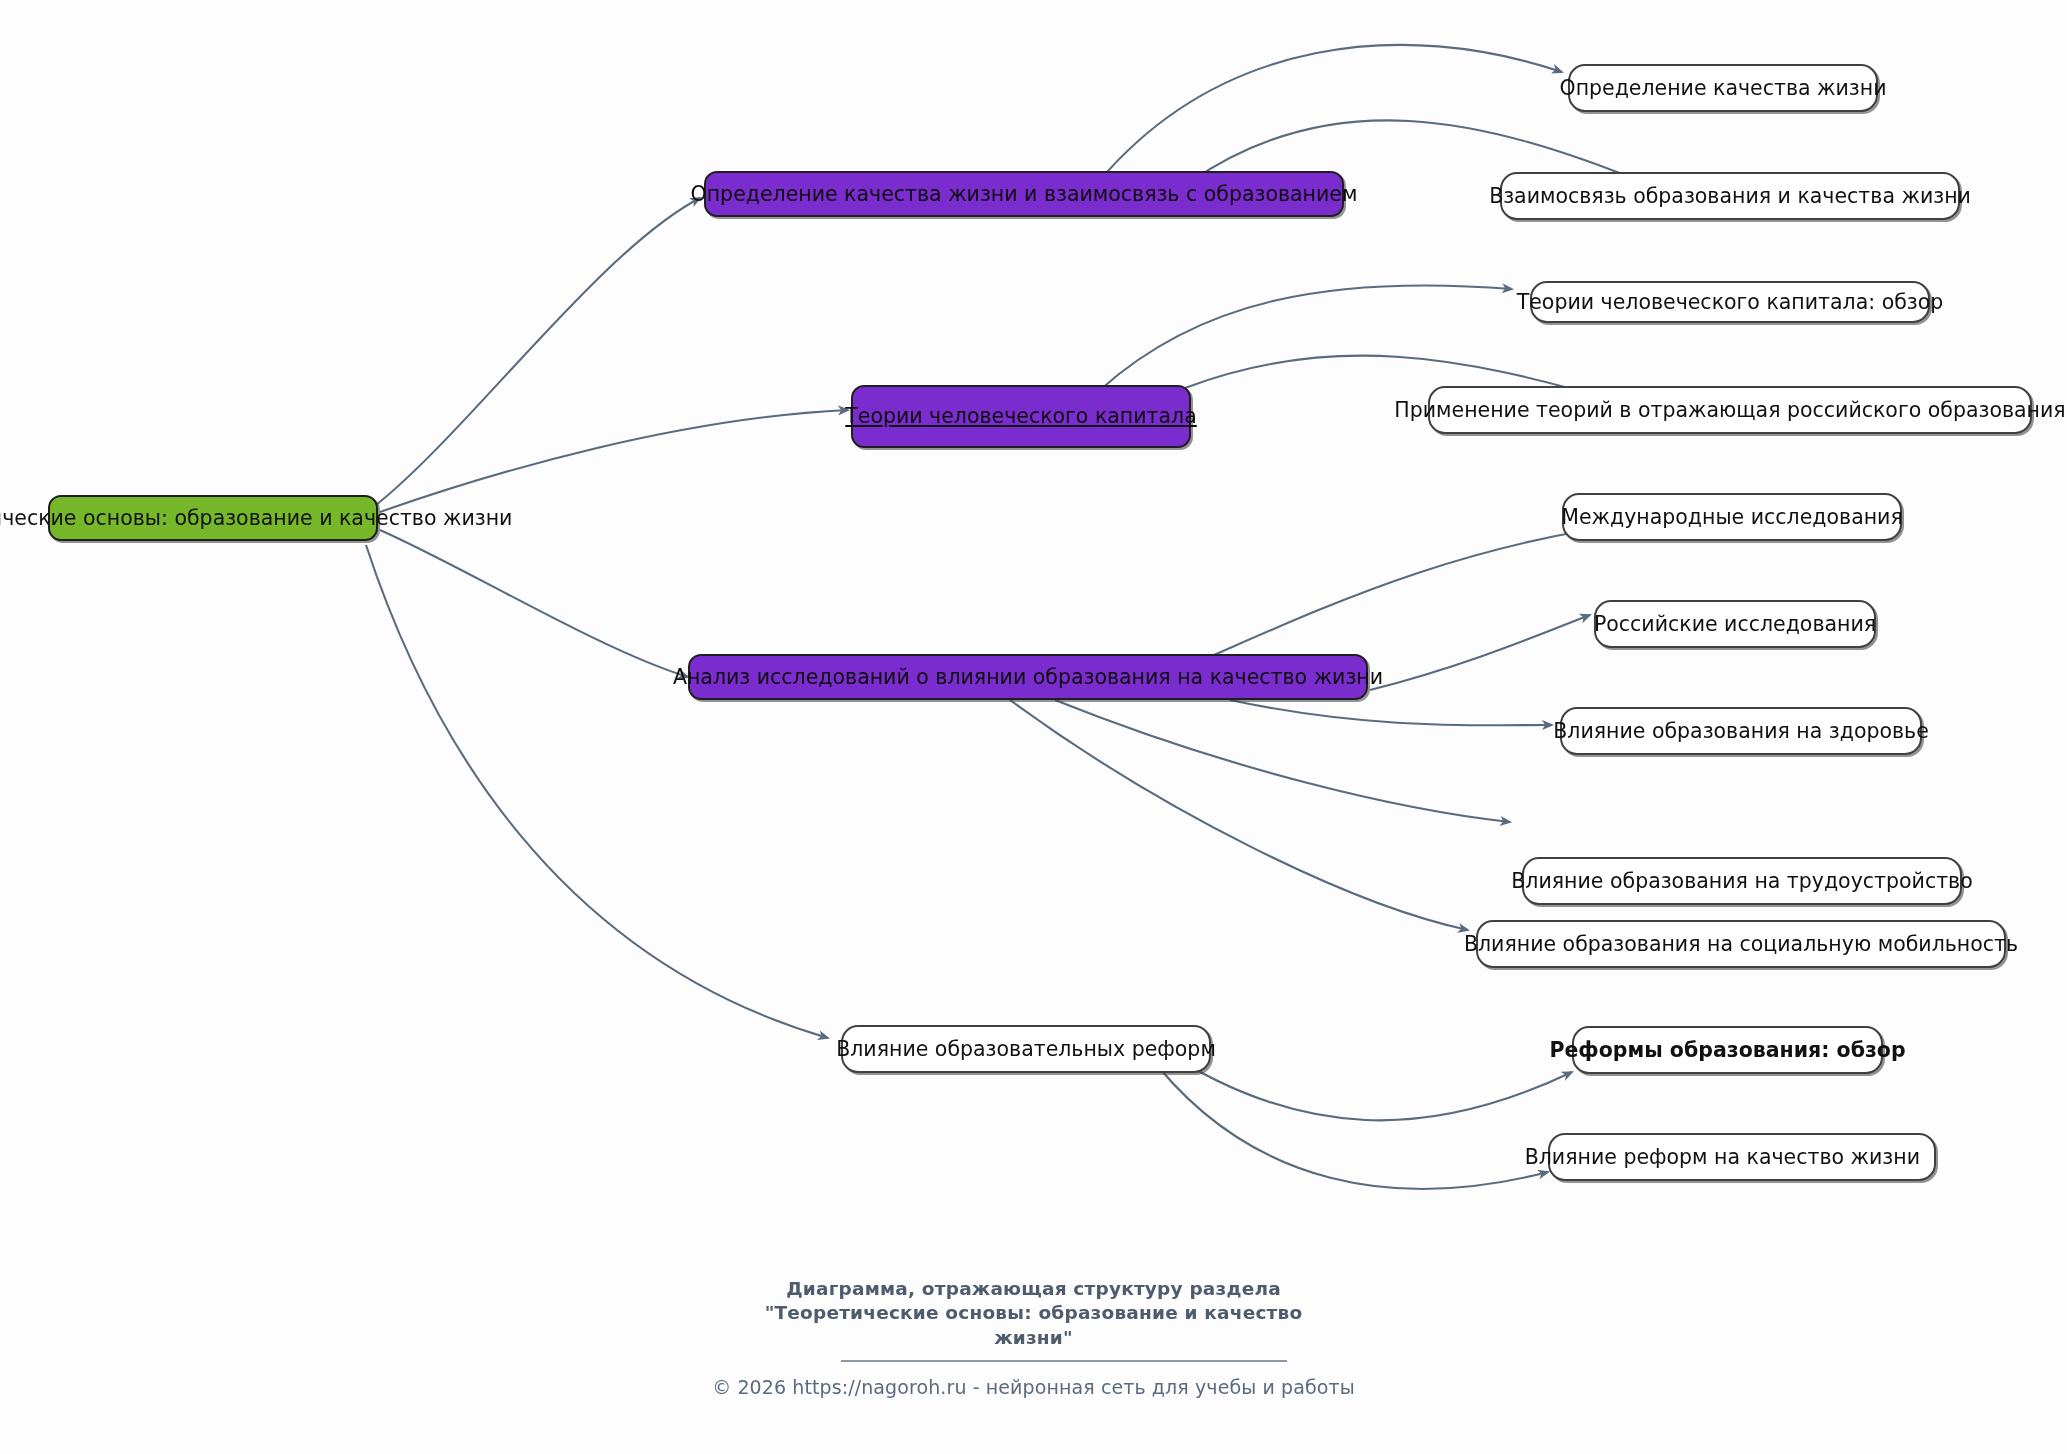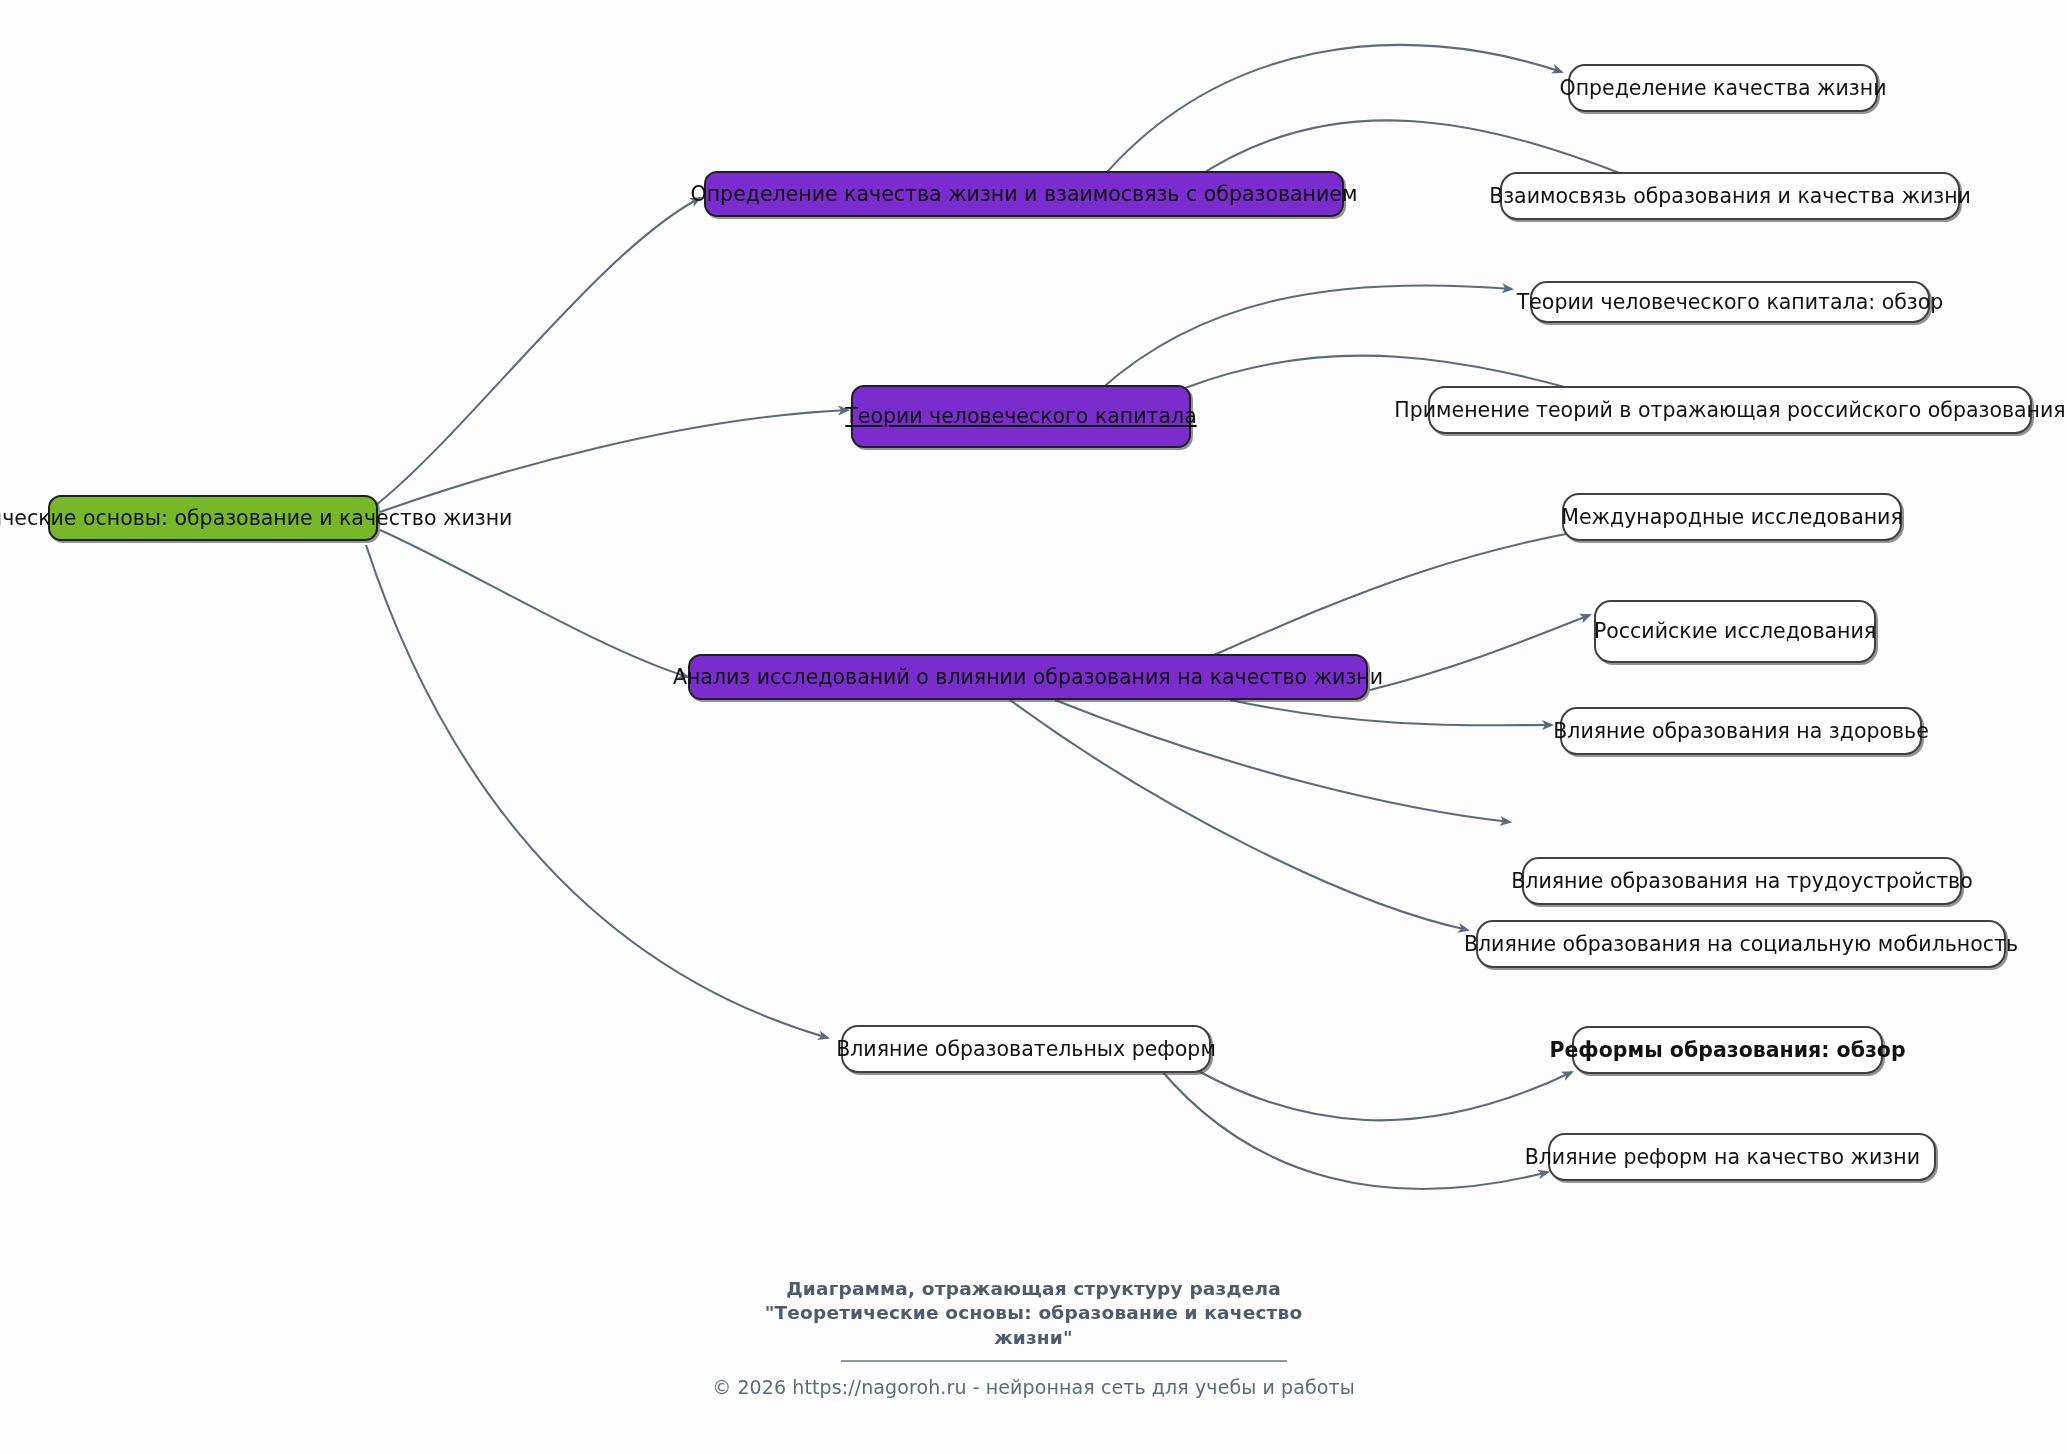--- a/index.html
+++ b/index.html
@@ -146,21 +146,21 @@
   <div class="node leaf" style="left:1428px; top:386px; width:604px; height:48px;">
     <span>Применение теорий в отражающая российского образования</span>
   </div>
 
   <div class="node branch" style="left:688px; top:654px; width:680px; height:46px;">
     <span>Анализ исследований о влиянии образования на качество жизни</span>
   </div>
   <div class="node leaf" style="left:1562px; top:493px; width:340px; height:48px;">
     <span>Международные исследования</span>
   </div>
-  <div class="node leaf" style="left:1594px; top:600px; width:282px; height:63px;">
+  <div class="node leaf" style="left:1594px; top:600px; width:282px; height:48px;">
     <span>Российские исследования</span>
   </div>
   <div class="node leaf" style="left:1560px; top:707px; width:362px; height:48px;">
     <span>Влияние образования на здоровье</span>
   </div>
   <div class="node leaf" style="left:1522px; top:813px; width:440px; height:48px;margin-top:44px;">
     <span>Влияние образования на трудоустройство</span>
   </div>
   <div class="node leaf" style="left:1476px; top:920px; width:530px; height:48px;">
     <span>Влияние образования на социальную мобильность</span>

